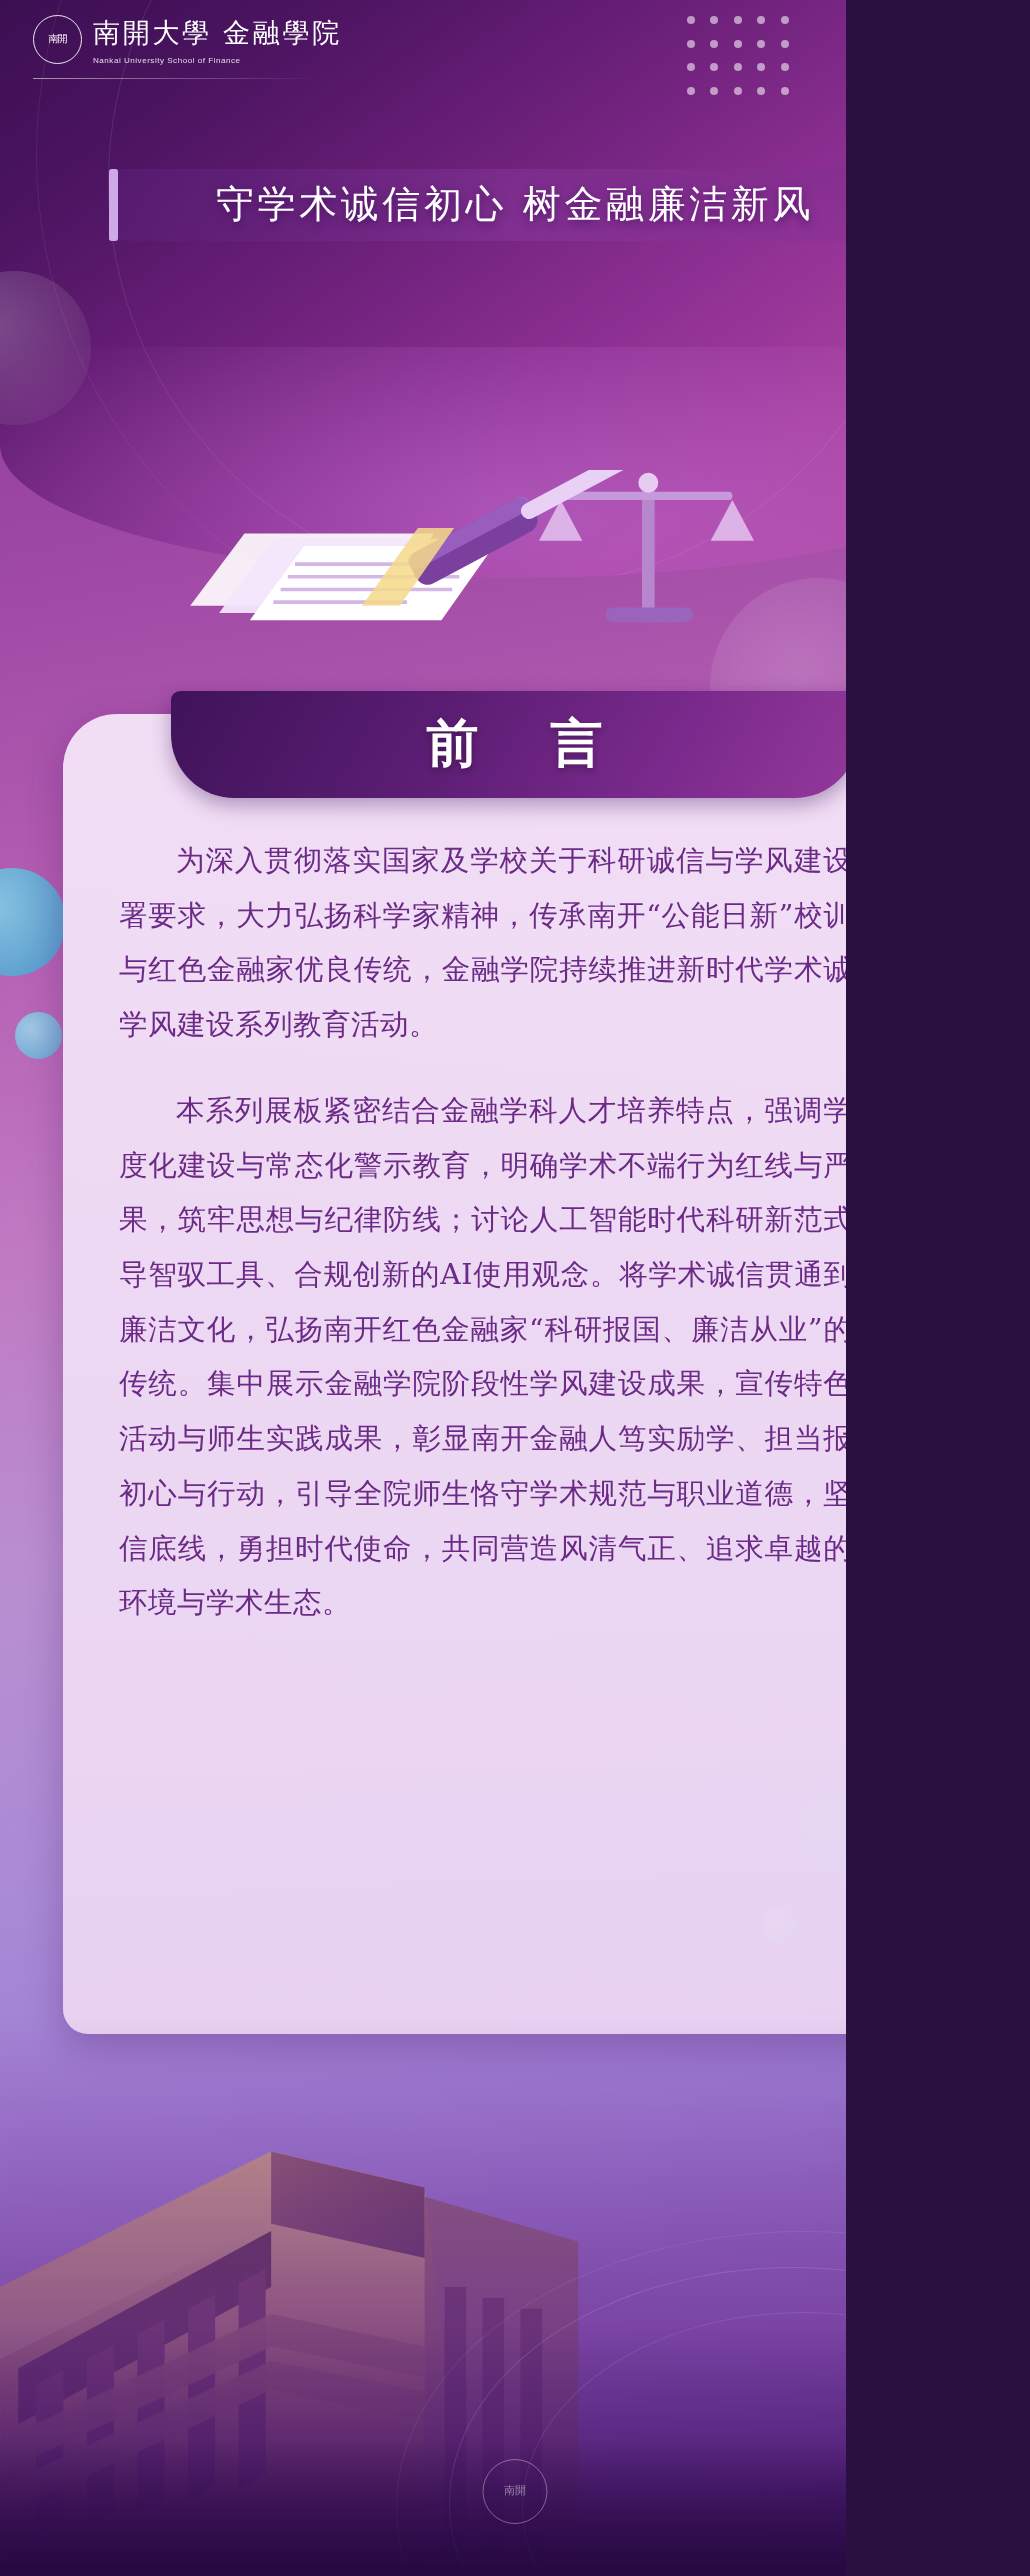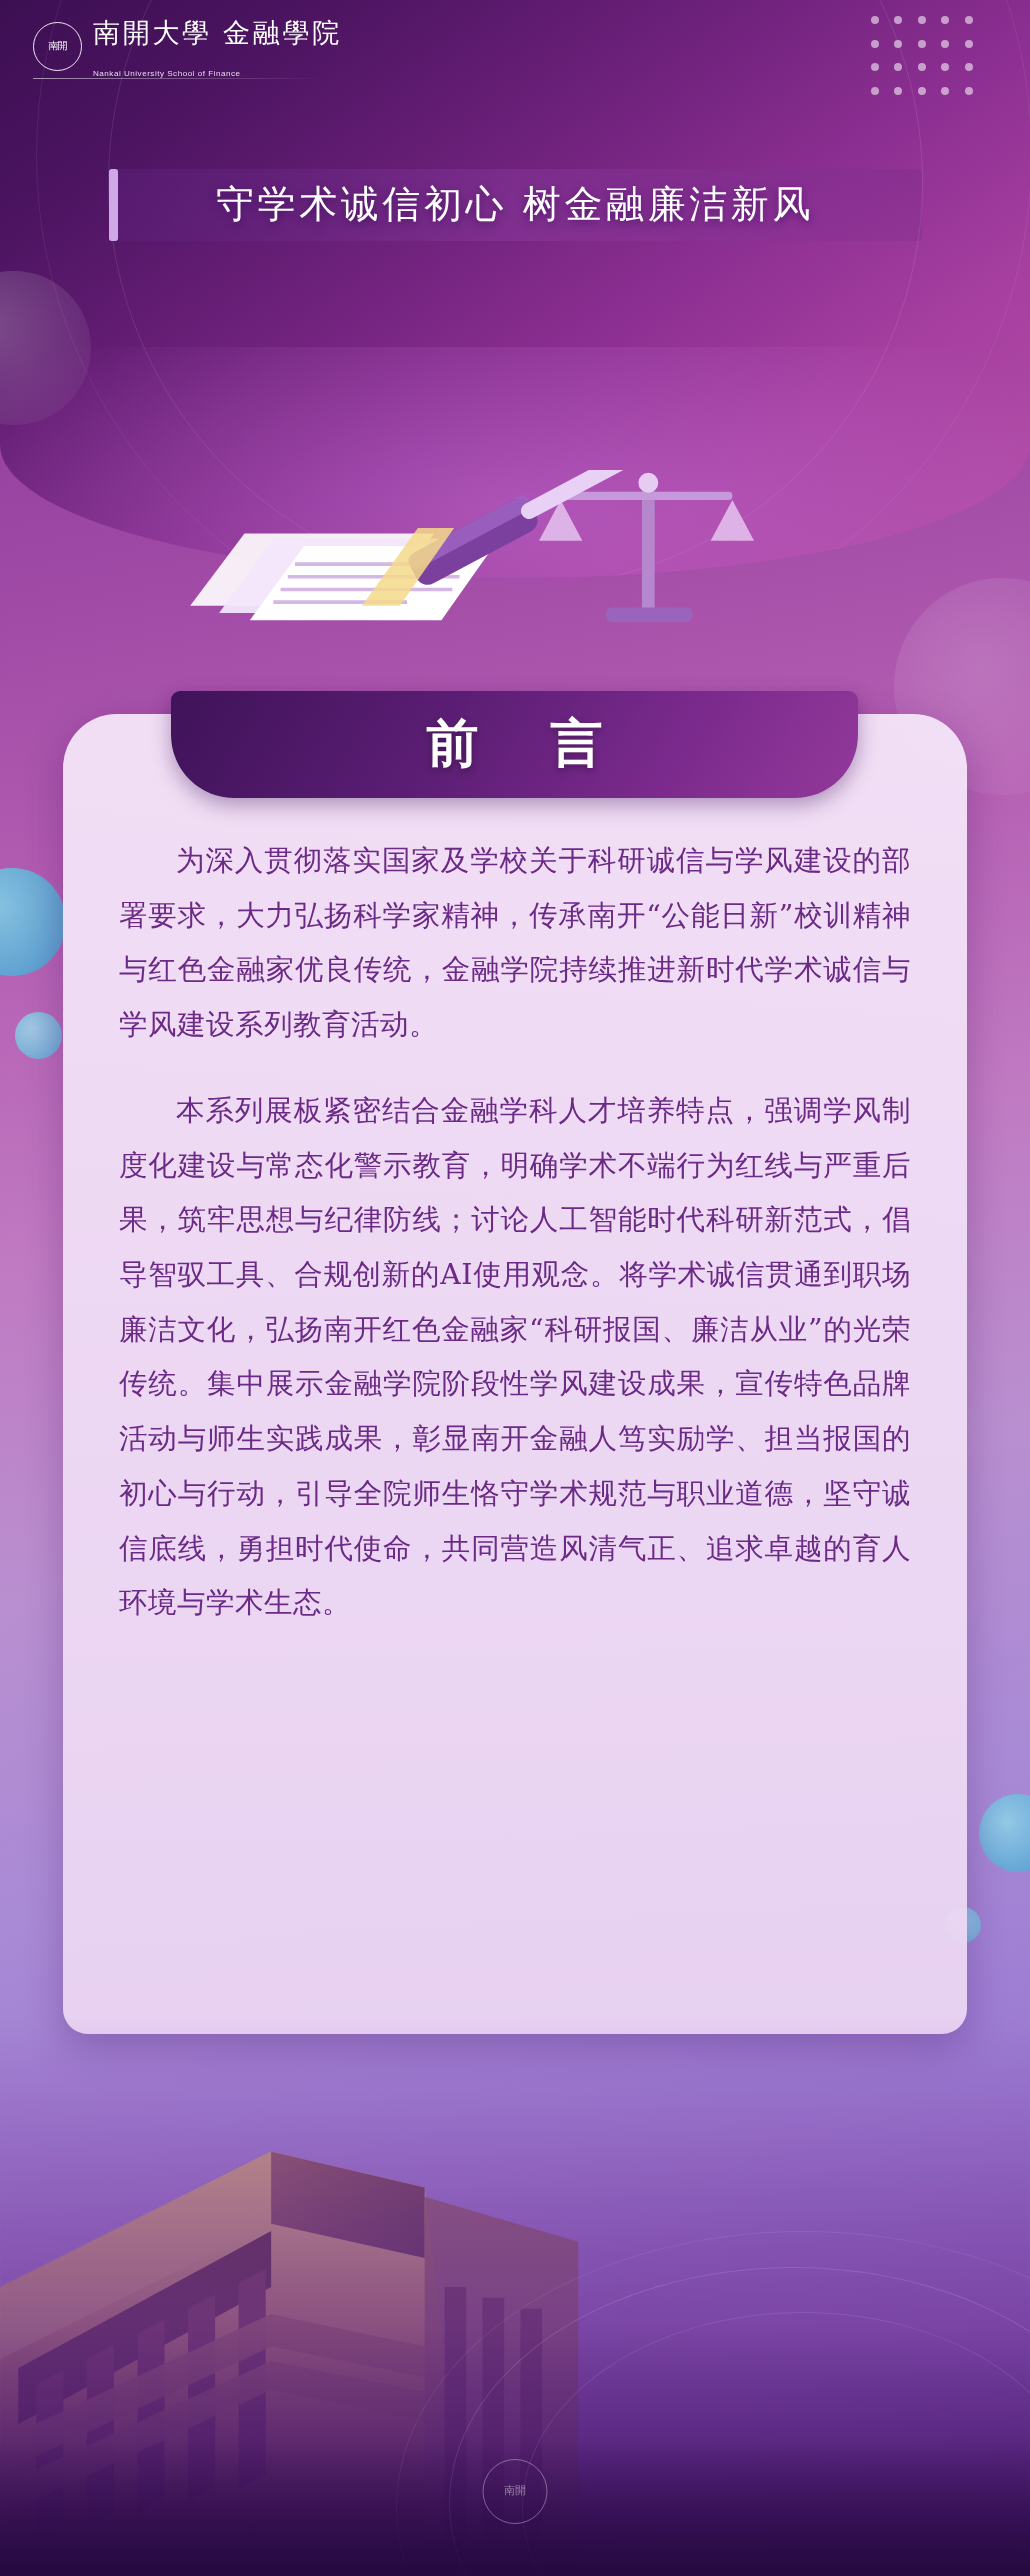--- a/index.html
+++ b/index.html
@@ -9,21 +9,21 @@
   }
   body {
     width: 1030px;
     height: 2576px;
     overflow: hidden;
     font-family: "Liberation Sans", sans-serif;
   }
 
   #poster {
     position: relative;
-    width: 1030px;
+    width: 846px;
     height: 2576px;
     overflow: hidden;
     background: linear-gradient(170deg, #7a2f8f 0%, #8e3b9b 10%, #a04aa6 22%, #b55fb3 34%, #c07ac2 46%, #b98fd0 58%, #a98ad6 70%, #9a7ad2 82%, #8b63c8 92%, #7d4fb8 100%);
   }
 
   
   .blob {
     position: absolute;
     border-radius: 50%;
     pointer-events: none;
@@ -102,21 +102,21 @@
   .logo-cn {
     font-size: 27px;
     font-family: "DejaVu Serif", serif;
     letter-spacing: 2.7px;
     white-space: nowrap;
   }
   .logo-en {
     font-size: 8.1px;
     letter-spacing: 0.5px;
     opacity: .85;
-    margin-top: 18px;
+    margin-top: 5px;
     white-space: nowrap;
   }
   .logo-divider {
     position: absolute;
     left: 33px; top: 78px;
     width: 289px; height: 0.9px;
     background: linear-gradient(to right, rgba(255,255,255,.55), rgba(255,255,255,0));
     z-index: 8;
   }
 

